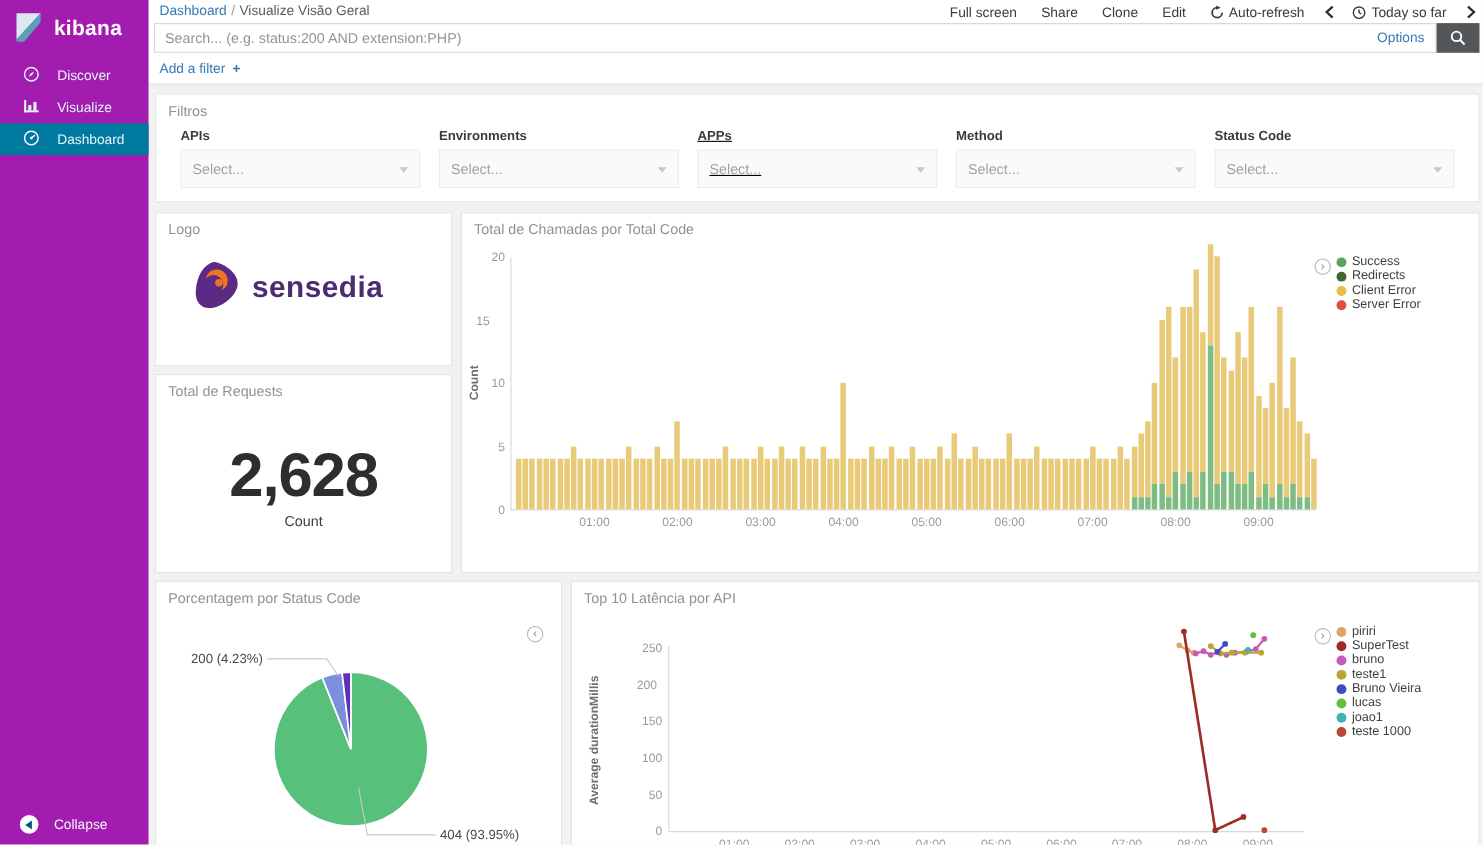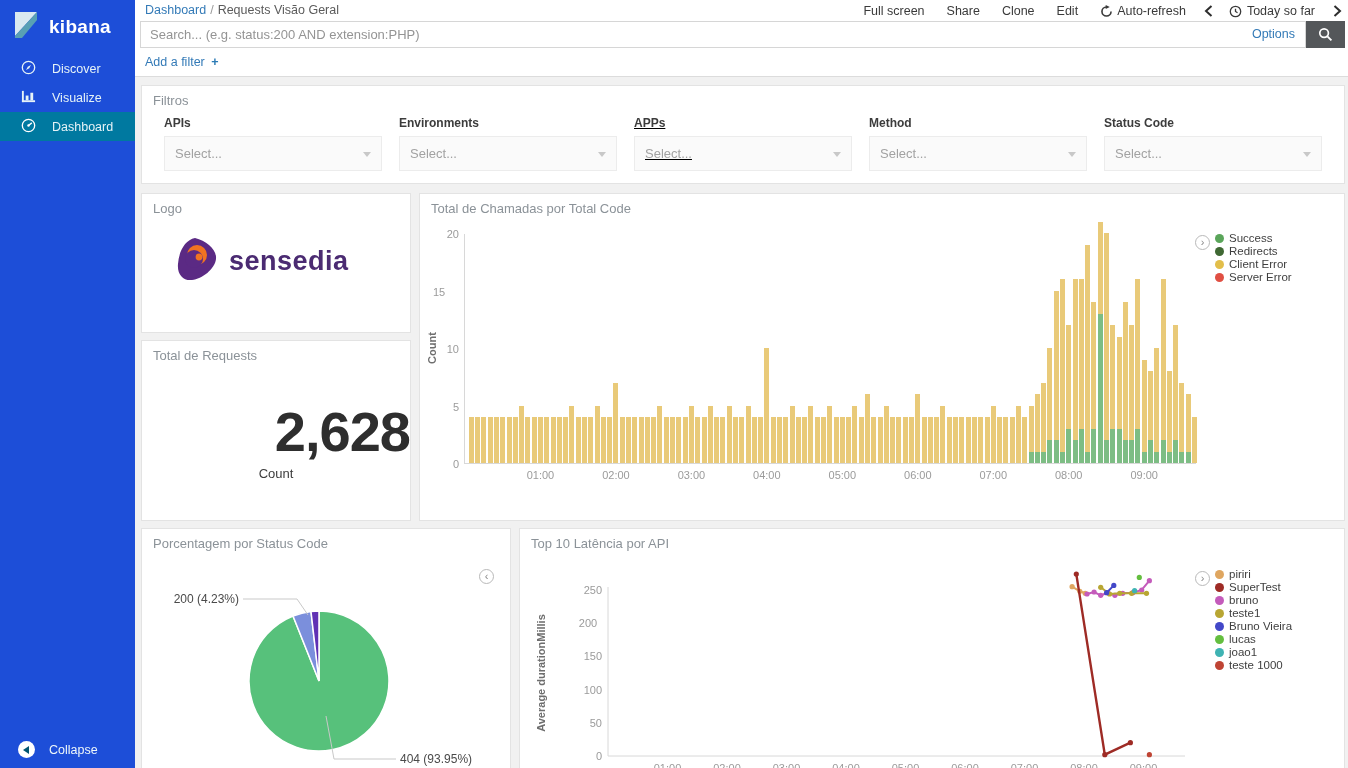--- a/index.html
+++ b/index.html
@@ -1,20 +1,20 @@
 <!DOCTYPE html>
 <html><head>
 <meta charset="utf-8">
 <style>
   * { box-sizing: border-box; margin: 0; padding: 0; }
   body { font-family: "Liberation Sans", sans-serif; background: #fff; overflow: hidden; }
   .screen { position: relative; width: 1348px; height: 768px; background: #f1f1f1; overflow: hidden; }
 
   
-  .sidebar { position: absolute; left: 0; top: 0; width: 135px; height: 768px; background: #1d4ed8; z-index: 5; text-align: center; }
+  .sidebar { position: absolute; left: 0; top: 0; width: 135px; height: 768px; background: #a21caf; z-index: 5; text-align: center; }
   .brand-row { display: flex; align-items: center; height: 54px; padding-left: 13px; }
   .brand-text { color: #ffffff; font-size: 19px; font-weight: bold; margin-left: 10px; letter-spacing: .3px; }
   .nav-item { display: flex; align-items: center; height: 29px; padding-left: 21px; color: #e6f3f7; font-size: 12.5px; cursor: pointer; }
   .nav-item.active { background: #0079a0; }
   .nav-item .nav-label { margin-left: 16px; }
   .collapse-row { position: absolute; bottom: 10px; left: 0; width: 100%; display: flex; align-items: center; padding-left: 18px; color: #eef7fa; font-size: 12.5px; cursor: pointer; }
   .collapse-row .nav-label { margin-left: 14px; }
   .collapse-circle { width: 17px; height: 17px; border-radius: 50%; background: #ffffff; display: flex; align-items: center; justify-content: center; }
   .collapse-circle .tri { width: 0; height: 0; border-style: solid; border-width: 4px 6px 4px 0; border-color: transparent #005571 transparent transparent; margin-right: 1px; }
 
@@ -49,21 +49,21 @@
   .filter-label { font-size: 12px; font-weight: bold; color: #3c3c3c; margin-bottom: 6px; }
   .select-box { position: relative; height: 35px; background: #fafafa; border: 1px solid #ececec; cursor: pointer; display: flex; align-items: center; padding-left: 10px; }
   .select-placeholder { font-size: 13px; color: #a2a2a2; }
   .select-caret { position: absolute; right: 10px; top: 15px; width: 0; height: 0; border-left: 4px solid transparent; border-right: 4px solid transparent; border-top: 5px solid #c8c8c8; }
 
   
   .sensedia-wrap { position: absolute; left: 32px; top: 42px; display: flex; align-items: center; }
   .sensedia-word { font-size: 27px; font-weight: bold; color: #4b2b72; letter-spacing: .5px; margin-left: 9px; }
 
   
-  .metric-value { position: absolute; left: 0; top: 58px; width: 100%; text-align: right; font-size: 56px; font-weight: bold; color: #2e2e2e; letter-spacing: -1px; }
+  .metric-value { position: absolute; left: 0; top: 58px; width: 100%; text-align: center; font-size: 56px; font-weight: bold; color: #2e2e2e; letter-spacing: -1px; }
   .metric-unit { position: absolute; left: 0; top: 125px; width: 100%; text-align: center; font-size: 13px; color: #3c3c3c; }
 
   
   .legend { position: absolute; text-align: center; }
   .legend-item { display: flex; align-items: center; margin-bottom: 1px; cursor: pointer; }
   .legend-dot { width: 9px; height: 9px; border-radius: 50%; margin-right: 5px; flex: 0 0 auto; }
   .legend-label { font-size: 11.5px; color: #3f3f3f; white-space: nowrap; }
   .legend-toggle { position: absolute; width: 15px; height: 15px; border: 1px solid #b9b9b9; border-radius: 50%; color: #8a8a8a; font-size: 11px; line-height: 13px; text-align: center; cursor: pointer; background: #fff; }
   .axis-ylabel { position: absolute; font-size: 11px; font-weight: bold; color: #6e6e6e; transform: rotate(-90deg); transform-origin: center; white-space: nowrap; }
   .axis-xlabel { position: absolute; font-size: 12px; font-weight: bold; color: #6e6e6e; text-align: center; }
@@ -123,21 +123,21 @@
       <span class="collapse-circle">
           <span class="tri"></span>
         </span>
       <span class="nav-label">Collapse</span>
     </div>
   </aside>
 
   <div class="top-white"></div>
 
   <div class="breadcrumb-row">
-    <a>Dashboard</a><span class="crumb-sep">/</span><span>Requests Visão Geral</span>
+    <a>Dashboard</a><span class="crumb-sep">/</span><span>Visualize Visão Geral</span>
   </div>
 
   <div class="top-menu">
     <span class="menu-item">Full screen</span>
     <span class="menu-item">Share</span>
     <span class="menu-item">Clone</span>
     <span class="menu-item">Edit</span>
     <span class="menu-item">
       <svg width="13" height="13" viewBox="0 0 16 16">
           <path d="M13.6 8 A5.6 5.6 0 1 1 8 2.4" fill="none" stroke="#3a3a3a" stroke-width="2"></path>

